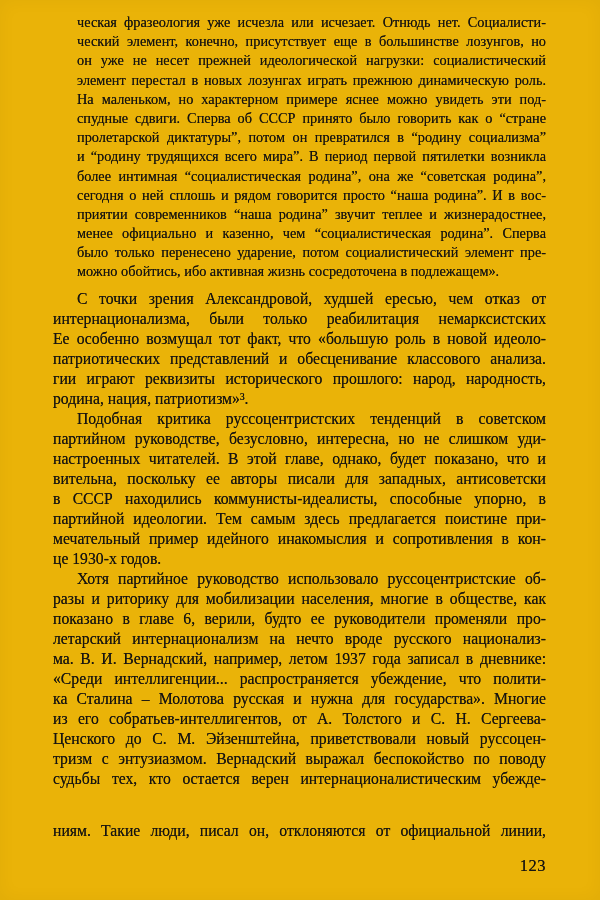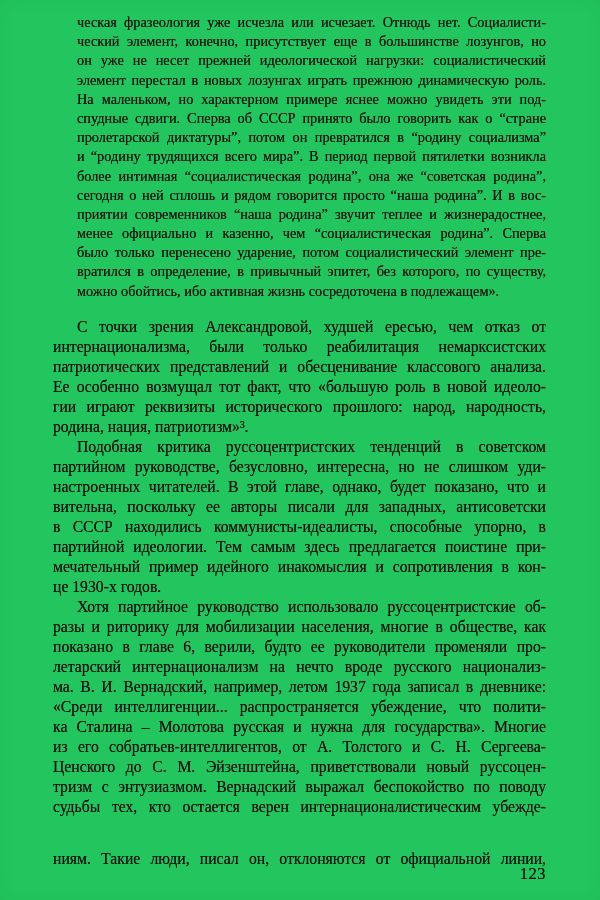--- a/index.html
+++ b/index.html
@@ -5,21 +5,21 @@
   html, body {
     margin: 0;
     padding: 0;
     background: #e8e8e6;
   }
   .page {
     position: relative;
     width: 600px;
     height: 900px;
     margin: 0 auto;
-    background: #22c55e;
+    background: #eab308;
     color: #161412;
     font-family: "Liberation Serif", "DejaVu Serif", serif;
     overflow: hidden;
     box-shadow: inset 0 0 18px rgba(0,0,0,0.045);
   }
   .content {
     position: absolute;
     top: 13px;
     left: 53px;
     width: 493px;
@@ -45,25 +45,25 @@
     font-size: 14.3px;
     line-height: 19.2px;
   }
   .blockquote .line { height: 19.2px; }
   .para {
     font-size: 15.7px;
     line-height: 20px;
   }
   .para .line { height: 20px; }
   .para .line:first-child { text-indent: 24px; }
-  .para-first { margin-top: 16px; }
+  .para-first { margin-top: 7px; }
   .page-number {
     position: absolute;
     right: 54px;
-    bottom: 16px;
+    bottom: 24px;
     font-size: 16.5px;
     letter-spacing: 0.5px;
     text-shadow: 0 0 0.35px rgba(20,16,12,0.75);
   }
 </style>
 </head>
 <body>
 
 <div class="page">
   <div class="content">
@@ -75,29 +75,28 @@
         <div class="line">элемент перестал в новых лозунгах играть прежнюю динамическую роль.</div>
         <div class="line">На маленьком, но характерном примере яснее можно увидеть эти под-</div>
         <div class="line">спудные сдвиги. Сперва об СССР принято было говорить как о “стране</div>
         <div class="line">пролетарской диктатуры”, потом он превратился в “родину социализма”</div>
         <div class="line">и “родину трудящихся всего мира”. В период первой пятилетки возникла</div>
         <div class="line">более интимная “социалистическая родина”, она же “советская родина”,</div>
         <div class="line">сегодня о ней сплошь и рядом говорится просто “наша родина”. И в вос-</div>
         <div class="line">приятии современников “наша родина” звучит теплее и жизнерадостнее,</div>
         <div class="line">менее официально и казенно, чем “социалистическая родина”. Сперва</div>
         <div class="line">было только перенесено ударение, потом социалистический элемент пре-</div>
-        <div class="line">вратился в определение, в привычный эпитет, без которого, по существу,</div>
         <div class="line last">можно обойтись, ибо активная жизнь сосредоточена в подлежащем».</div>
       </div>
 
     <div class="para para-first">
         <div class="line">С точки зрения Александровой, худшей ересью, чем отказ от</div>
         <div class="line">интернационализма, были только реабилитация немарксистских</div>
+        <div class="line">Ее особенно возмущал тот факт, что «большую роль в новой идеоло-</div>
         <div class="line">патриотических представлений и обесценивание классового анализа.</div>
-        <div class="line">Ее особенно возмущал тот факт, что «большую роль в новой идеоло-</div>
         <div class="line">гии играют реквизиты исторического прошлого: народ, народность,</div>
         <div class="line last">родина, нация, патриотизм»³.</div>
       </div>
 
     <div class="para">
         <div class="line">Подобная критика руссоцентристских тенденций в советском</div>
         <div class="line">партийном руководстве, безусловно, интересна, но не слишком уди-</div>
         <div class="line">настроенных читателей. В этой главе, однако, будет показано, что и</div>
         <div class="line">вительна, поскольку ее авторы писали для западных, антисоветски</div>
         <div class="line">в СССР находились коммунисты-идеалисты, способные упорно, в</div>

